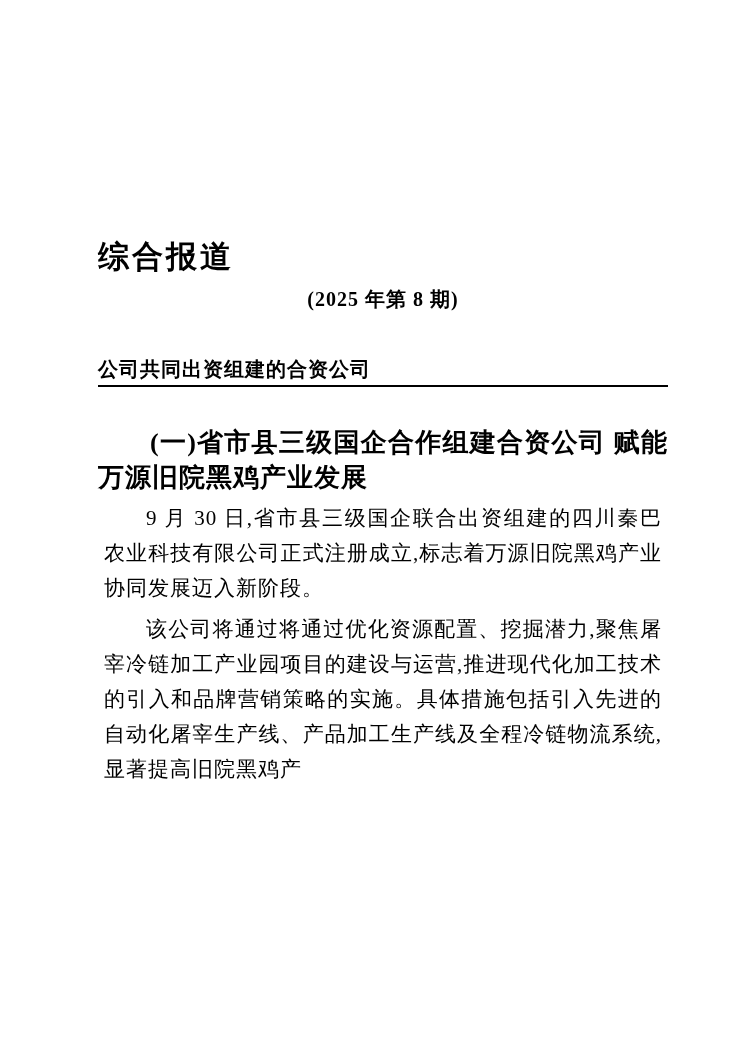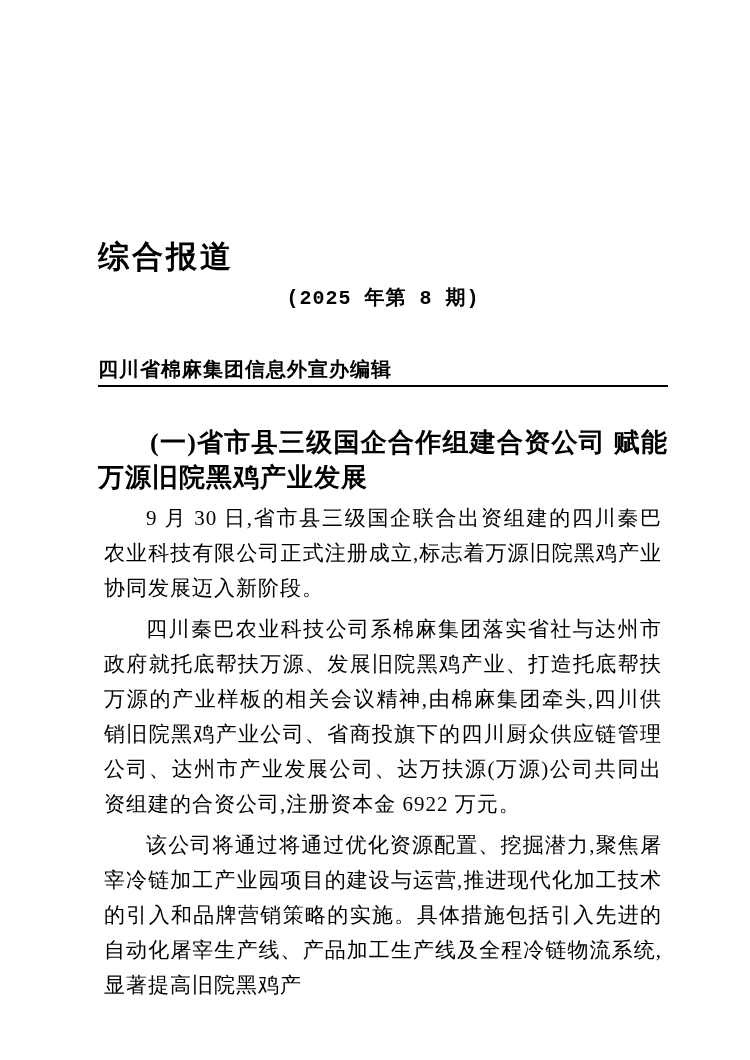--- a/index.html
+++ b/index.html
@@ -21,21 +21,21 @@
     margin: 0;
     font-family: "Liberation Serif", "DejaVu Serif", serif;
     font-size: 31px;
     line-height: 38px;
     font-weight: 700;
     letter-spacing: 3px;
   }
   .doc-issue {
     margin-top: 10px;
     text-align: center;
-    font-family: Liberation Mono, monospace;
+    font-family: Liberation Serif, serif;
     font-size: 20px;
     line-height: 26px;
     font-weight: 700;
     letter-spacing: 1px;
   }
   .editor-row {
     margin-top: 44px;
     display: flex;
     justify-content: space-between;
     align-items: baseline;
@@ -88,27 +88,26 @@
 </head>
 <body>
 
 <div class="page">
 
   <h1 class="doc-title">综合报道</h1>
 
   <div class="doc-issue">(2025 年第 8 期)</div>
 
   <div class="editor-row">
-    <span class="editor-name">四川省棉麻集团信息外宣办编辑</span>
+    <span class="editor-name">公司共同出资组建的合资公司</span>
   </div>
 
   <div class="doc-body">
 
     <h3 class="subsection-heading">(一)省市县三级国企合作组建合资公司 赋能万源旧院黑鸡产业发展</h3>
 
     <p class="body-paragraph">9 月 30 日,省市县三级国企联合出资组建的四川秦巴农业科技有限公司正式注册成立,标志着万源旧院黑鸡产业协同发展迈入新阶段。</p>
 
-    <p class="body-paragraph">四川秦巴农业科技公司系棉麻集团落实省社与达州市政府就托底帮扶万源、发展旧院黑鸡产业、打造托底帮扶万源的产业样板的相关会议精神,由棉麻集团牵头,四川供销旧院黑鸡产业公司、省商投旗下的四川厨众供应链管理公司、达州市产业发展公司、达万扶源(万源)公司共同出资组建的合资公司,注册资本金 6922 万元。</p>
 
     <p class="body-paragraph">该公司将通过将通过优化资源配置、挖掘潜力,聚焦屠宰冷链加工产业园项目的建设与运营,推进现代化加工技术的引入和品牌营销策略的实施。具体措施包括引入先进的自动化屠宰生产线、产品加工生产线及全程冷链物流系统,显著提高旧院黑鸡产</p>
   </div>
 
 </div>
 
 </body></html>

